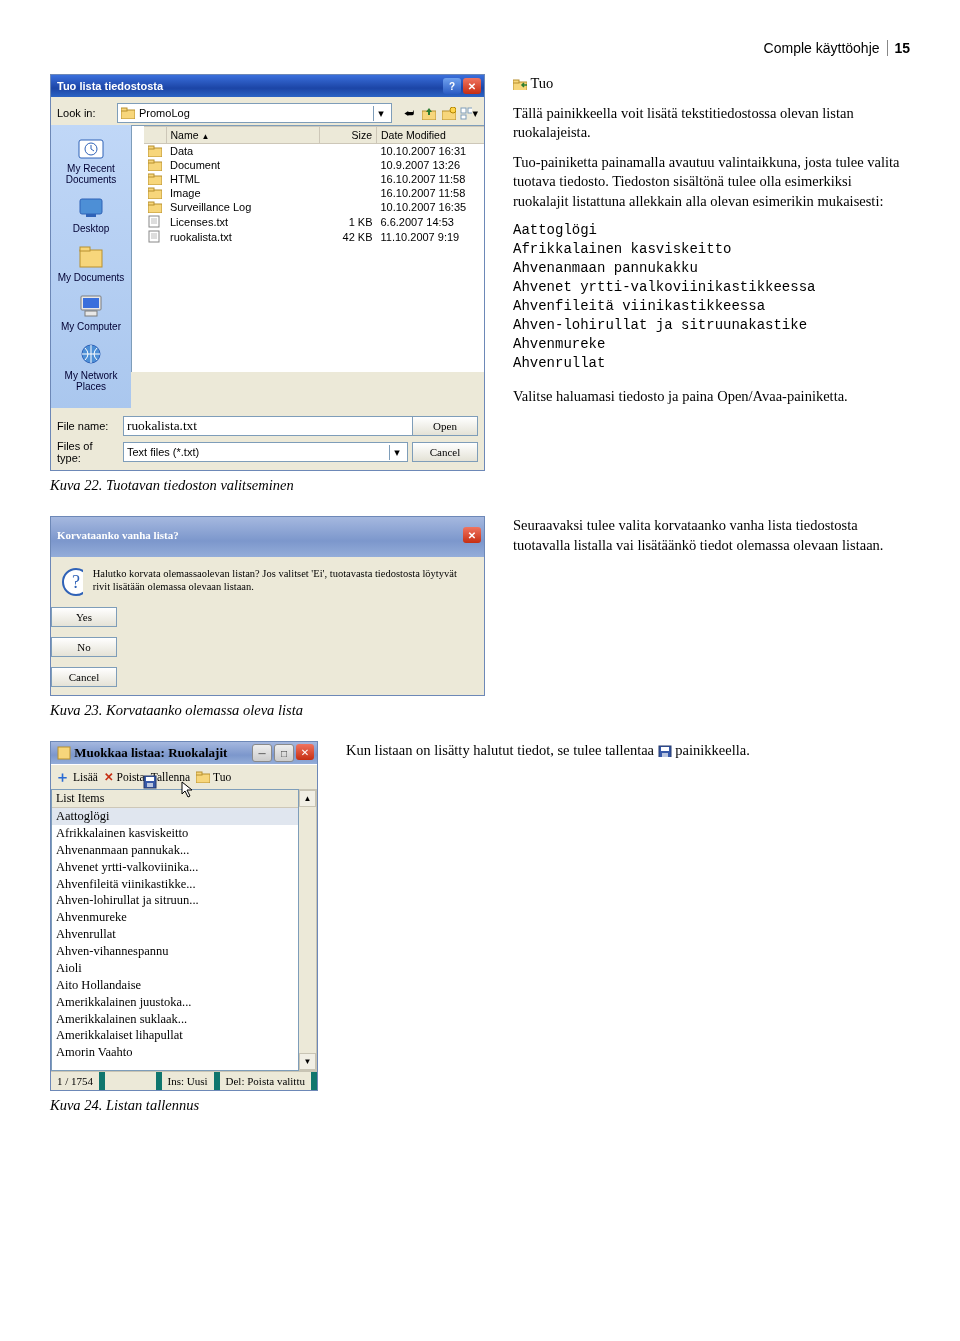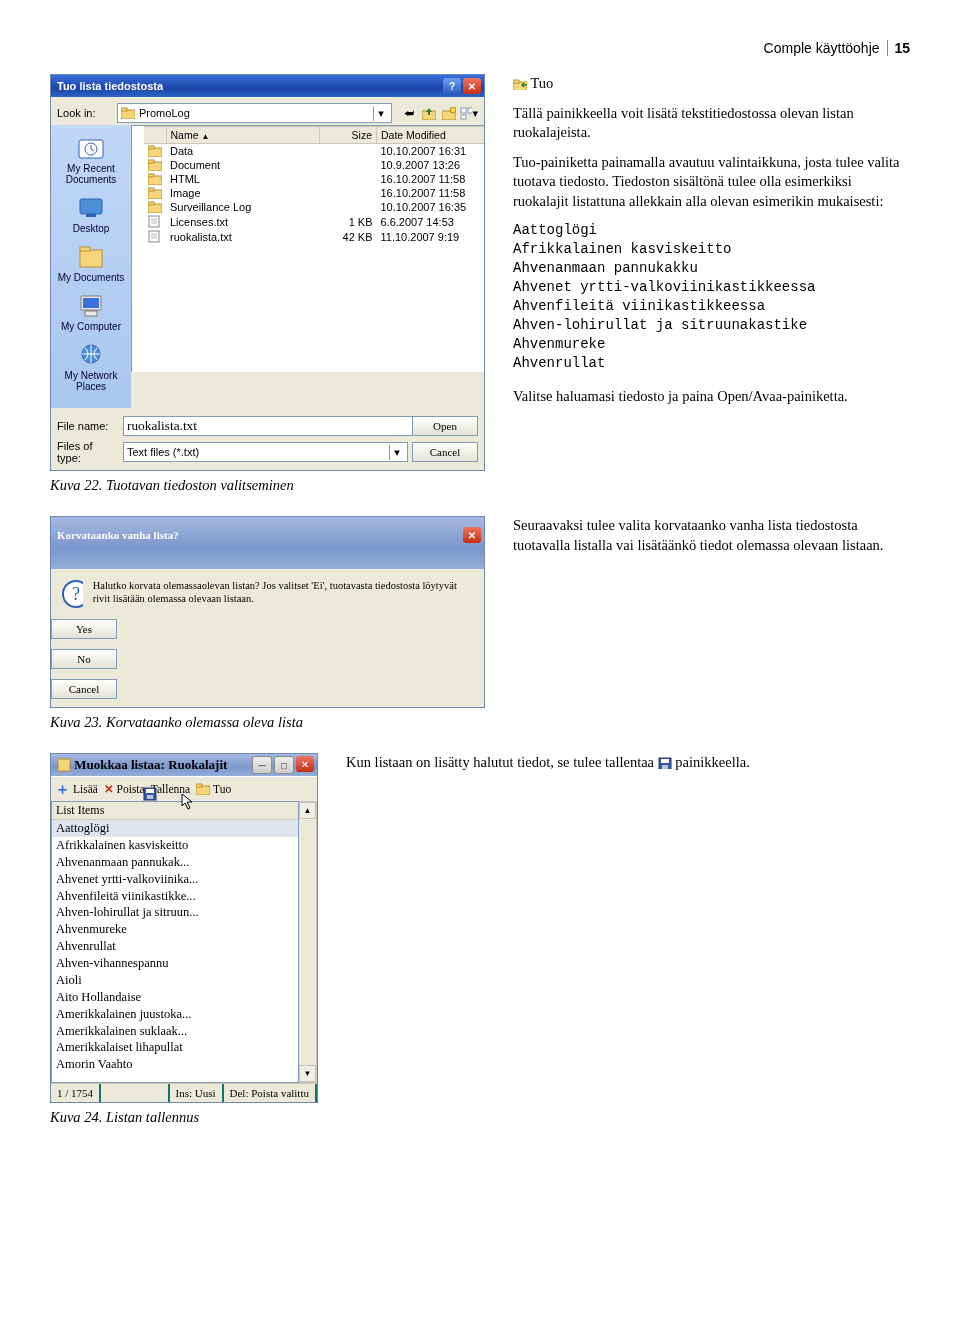--- a/index.html
+++ b/index.html
@@ -123,21 +123,21 @@
     width:66px;height:20px;border:1px solid #7e9db9;background:linear-gradient(#fff,#e4e2d6);
     font-family:Tahoma;font-size:11px;
   }
 
   
   .msgbx{
     border:1px solid #6d88b7;background:#ece9d8;font-family:Tahoma;font-size:11px;width:433px;
   }
   .msgbx .titlebar{
     background: linear-gradient(180deg,#a5b8df 0%,#7c97cc 60%,#94add9 100%);
-    height:36px;display:flex;align-items:center;justify-content:space-between;padding:0 3px 16px 6px;
+    height:36px;display:flex;align-items:center;justify-content:space-between;padding:0 3px 4px 6px;
     color:#fff;font-weight:bold;
   }
   .msgbx .bod{display:flex;padding:10px 10px 6px 10px;gap:10px;align-items:flex-start;}
   .msgbx .bod .txt{font-size:10.5px;line-height:1.25;}
   .msgbx .btns{display:flex;justify-content:center;gap:10px;padding:4px 0 8px;flex-direction:column;}
 
   
   .listed{
     border:1px solid #6d88b7;background:#ece9d8;font-family:Tahoma,Verdana;font-size:13px;width:266px;
   }
@@ -159,21 +159,21 @@
     flex:1;background:#fff;border:1px solid #7e9db9;height:280px;font-size:12.5px;
   }
   .listed .list .hdr{background:#ece9d8;border-bottom:1px solid #cdc7b8;padding:1px 4px;font-size:12px;}
   .listed .list .it{padding:0 4px;line-height:1.35;}
   .listed .list .it.sel{background:#e0e6ef;}
   .listed .scroll{width:17px;background:#ece9d8;border:1px solid #c8c4b4;border-left:none;display:flex;flex-direction:column;align-items:center;}
   .listed .scroll .arrow{width:15px;height:15px;background:#f1efe5;border:1px solid #c8c4b4;display:flex;align-items:center;justify-content:center;font-size:8px;}
   .listed .status{
     background:#ece9d8;border-top:1px solid #c8c4b4;display:flex;font-size:11px;height:18px;align-items:center;
   }
-  .listed .status span{padding:0 6px;border-right:2px solid #0f766e;height:100%;display:flex;align-items:center;}
+  .listed .status span{padding:0 6px;border-right:6px solid #0f766e;height:100%;display:flex;align-items:center;}
 
   svg{display:block;}
 </style>
 </head>
 <body>
 
 <div class="header-line">
   <span>Comple käyttöohje</span>
   <span class="pg">15</span>
 </div>

